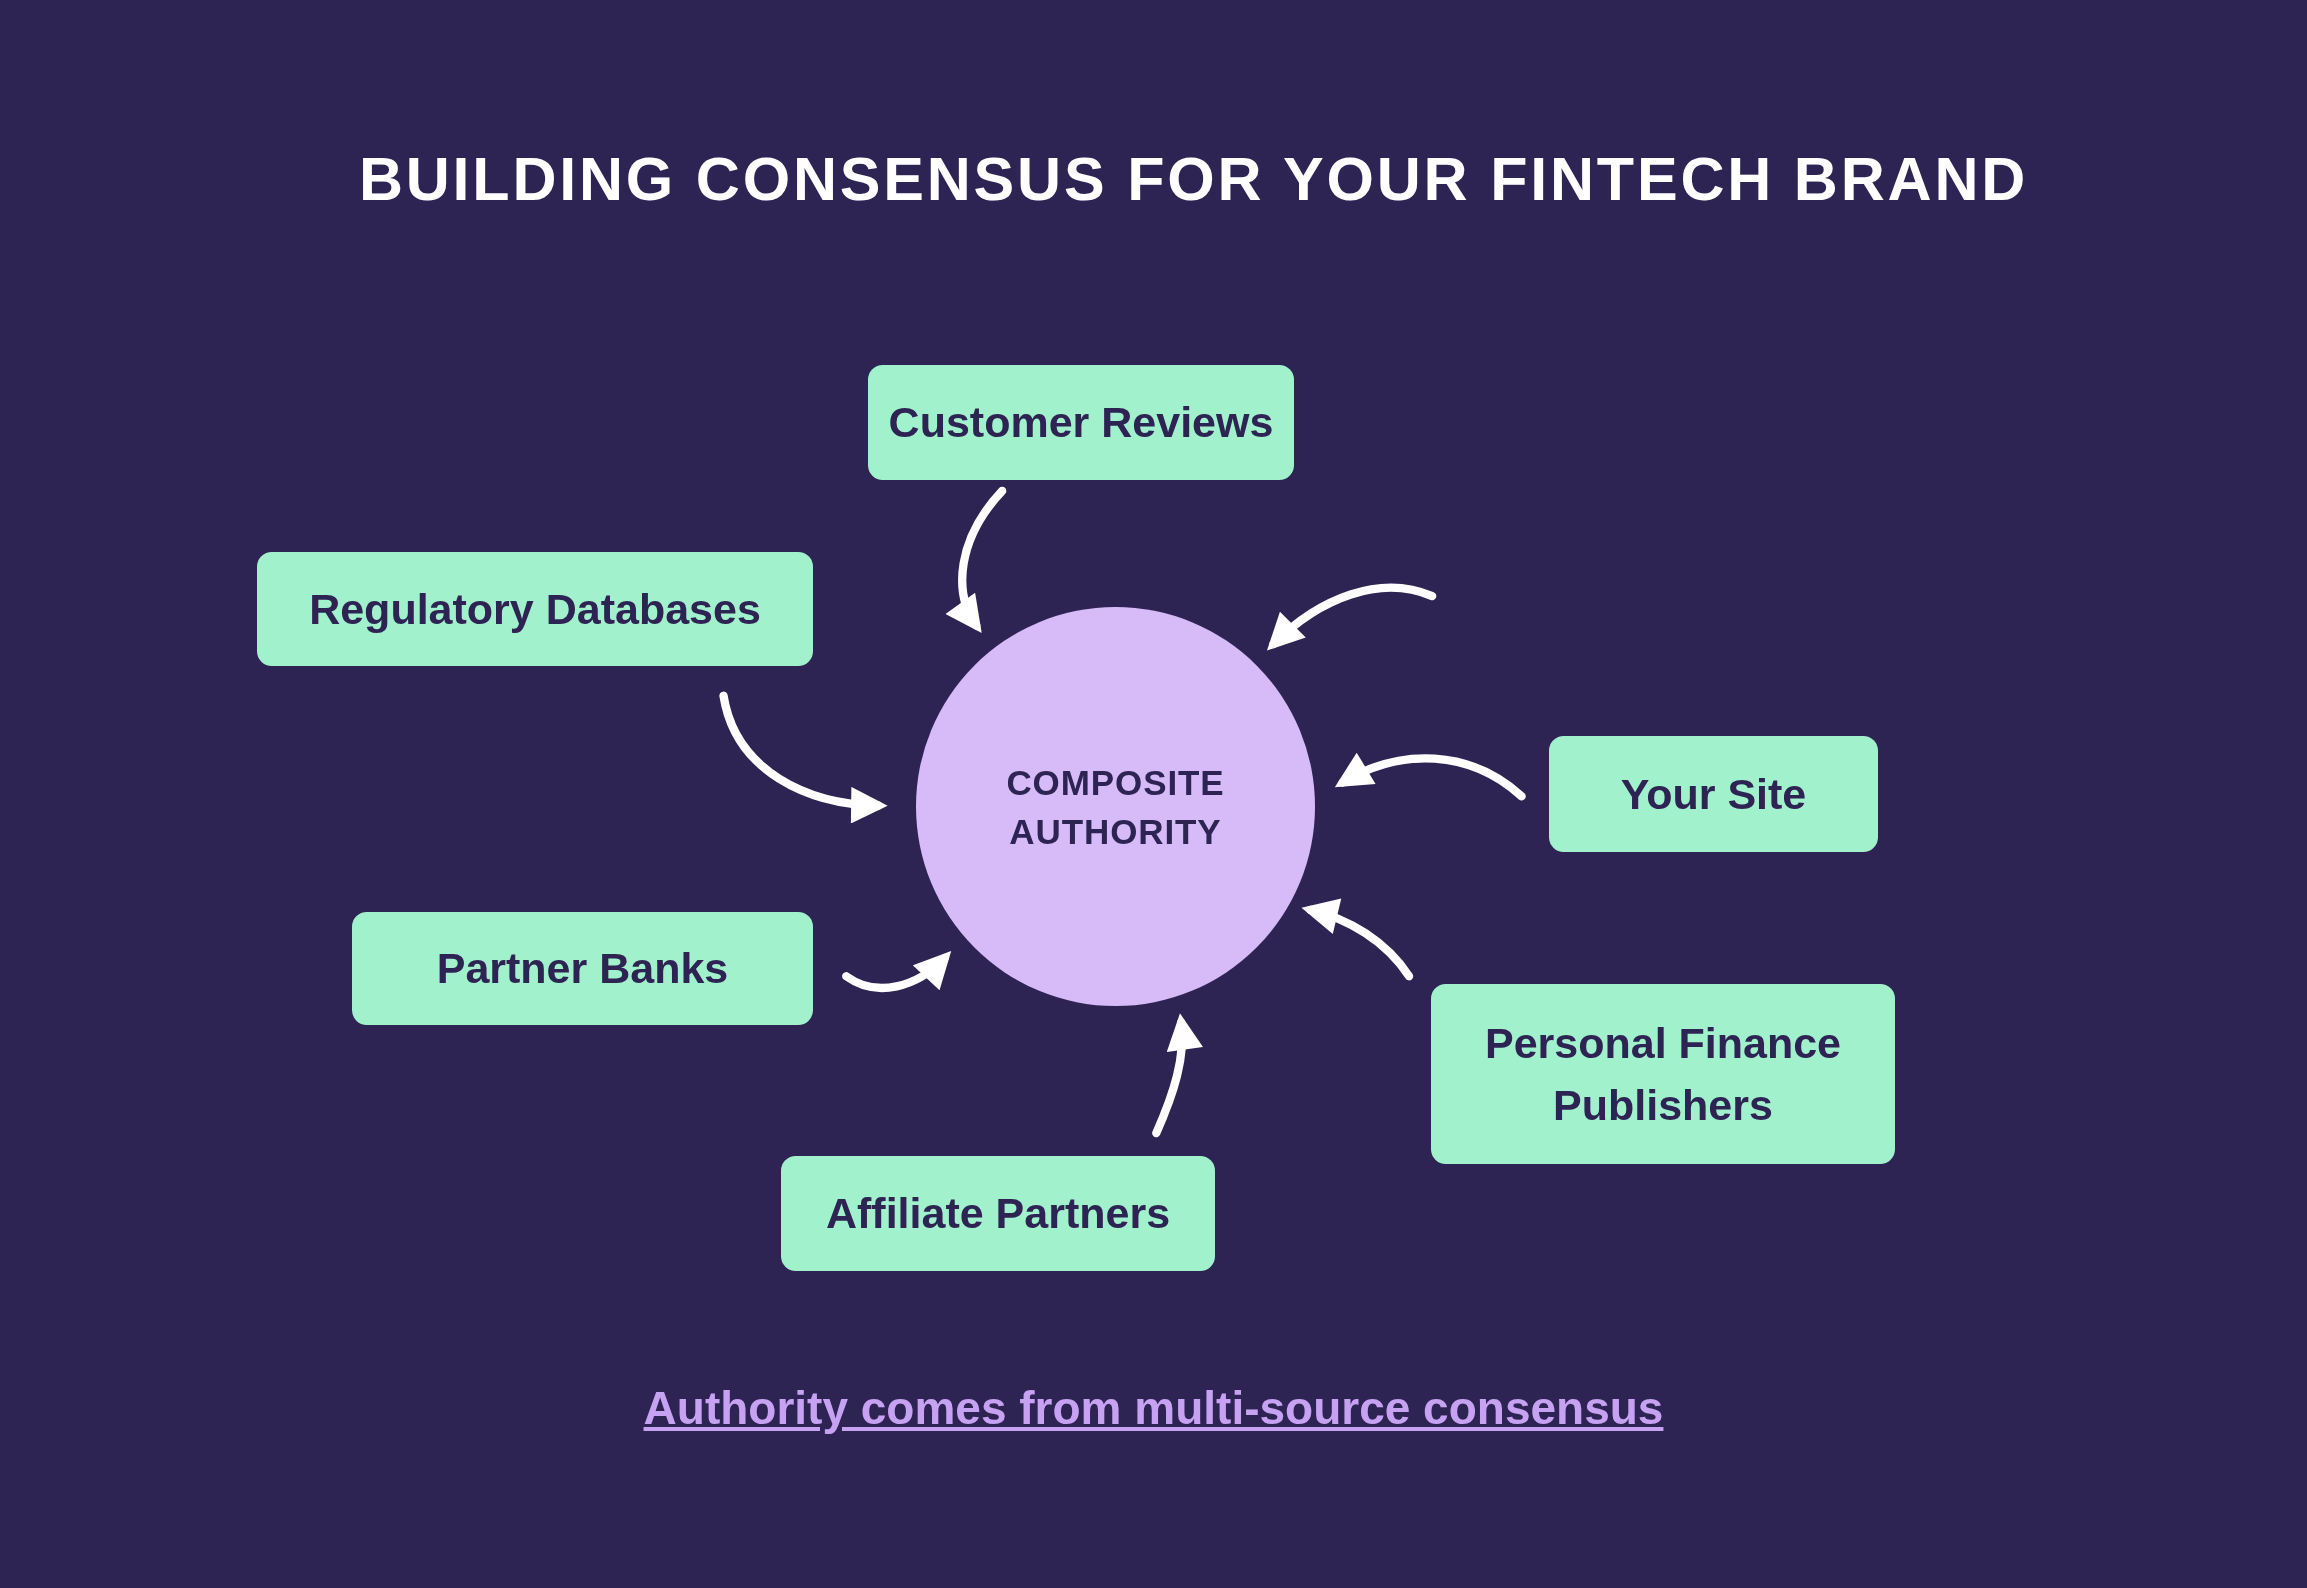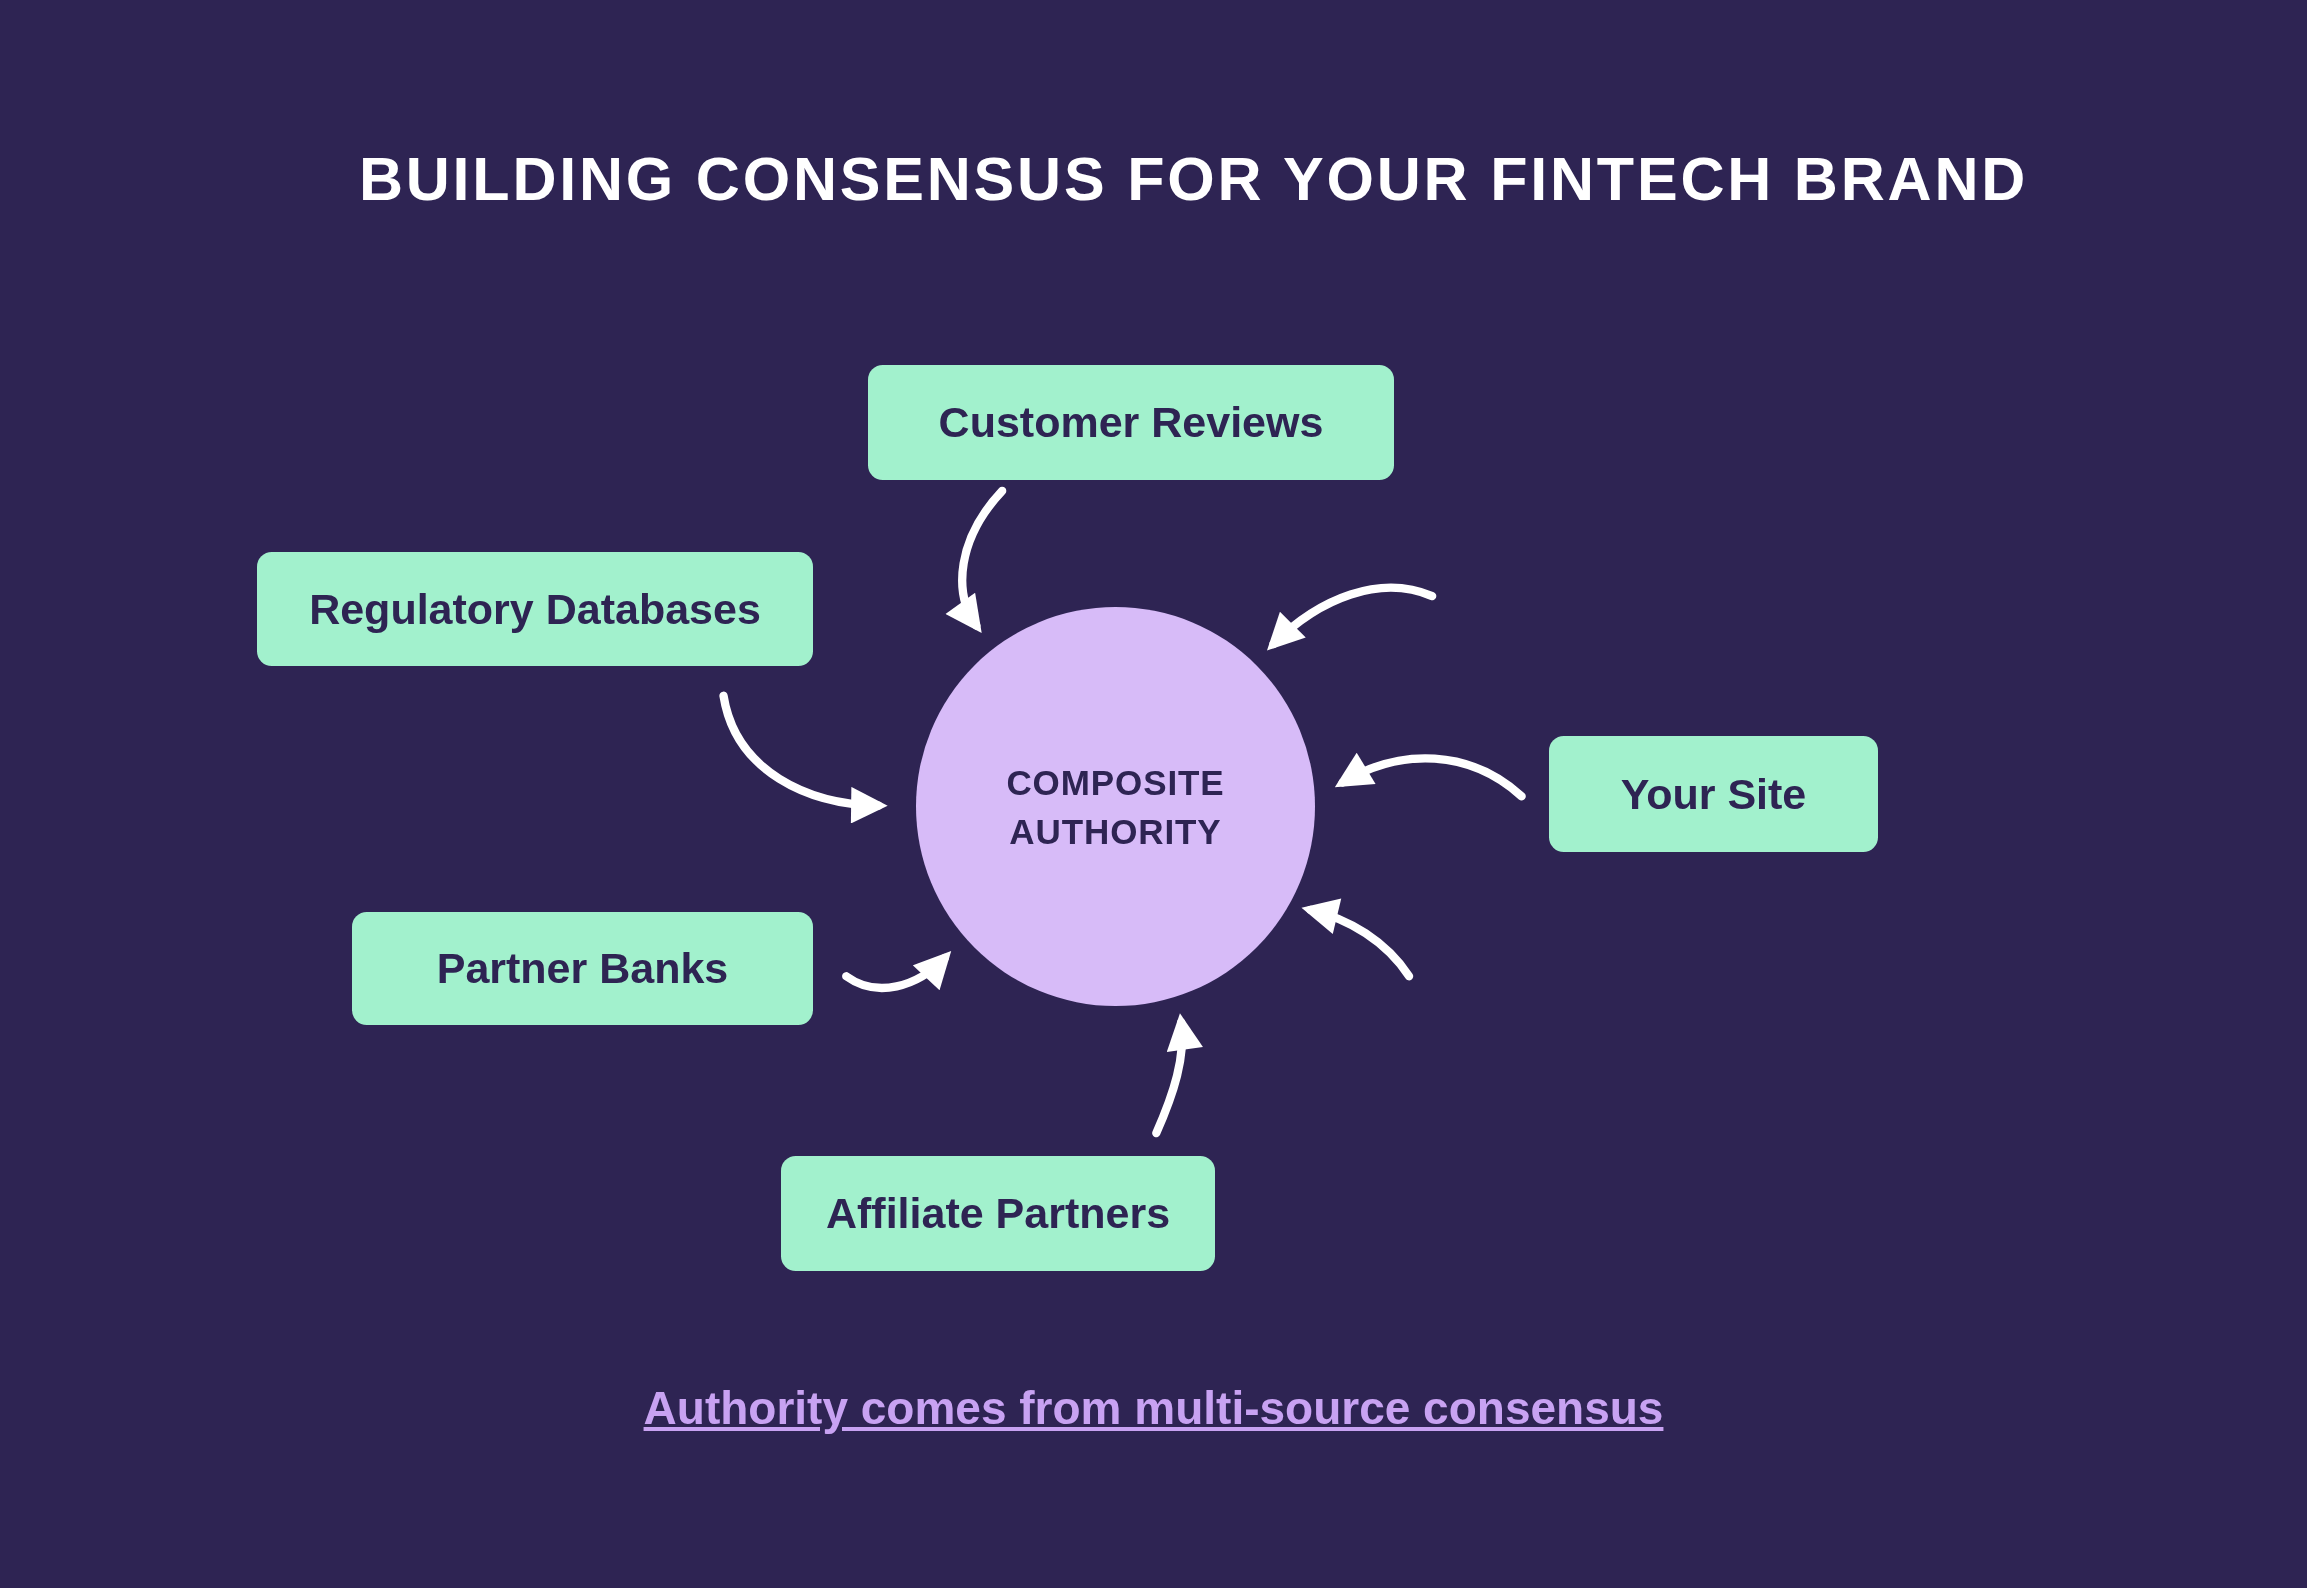--- a/index.html
+++ b/index.html
@@ -12,21 +12,21 @@
     position:absolute;top:144px;left:0;width:100%;margin:0;
     text-align:center;color:var(--title-text,#FFFFFF);
     font-size:61px;font-weight:800;letter-spacing:2.8px;padding-left:40px;
   }
   .node{
     position:absolute;background:var(--box-fill,#A2F1CD);
     border-radius:14.8px;display:flex;align-items:center;justify-content:center;
     text-align:center;color:var(--box-text,#2E2453);
     font-weight:700;font-size:43px;line-height:1.45;
   }
-  .n-customer  {left:868px; top:365px; width:526px;height:115px;}
+  .n-customer  {left:868px; top:365px; width:426px;height:115px;}
   .n-regulatory{left:257px; top:552px; width:556px;height:114px;}
   .n-finance   {left:1467px;top:552px; width:445px;height:116px;}
   .n-yoursite  {left:1549px;top:736px; width:329px;height:116px;}
   .n-partner   {left:352px; top:912px; width:461px;height:113px;}
   .n-pfp       {left:1431px;top:984px;width:464px;height:180px;padding:0 37px;box-sizing:border-box;}
   .n-affiliate {left:781px; top:1156px;width:434px;height:115px;}
   .hub{
     position:absolute;left:916px;top:607px;width:399px;height:399px;
     border-radius:50%;background:var(--circle-fill,#D7BBF8);
     display:flex;align-items:center;justify-content:center;
@@ -62,20 +62,23 @@
 
 
   <div class="node n-yoursite">
     <span>Your Site</span>
   </div>
 
   <div class="node n-partner">
     <span>Partner Banks</span>
   </div>
 
+  <div class="node n-pfp">
+    <span>Personal Finance Publishers</span>
+  </div>
 
   <div class="node n-affiliate">
     <span>Affiliate Partners</span>
   </div>
 
   <div class="hub">
     <div class="hub-label">
       <span>COMPOSITE</span><br>
       <span>AUTHORITY</span>
     </div>

